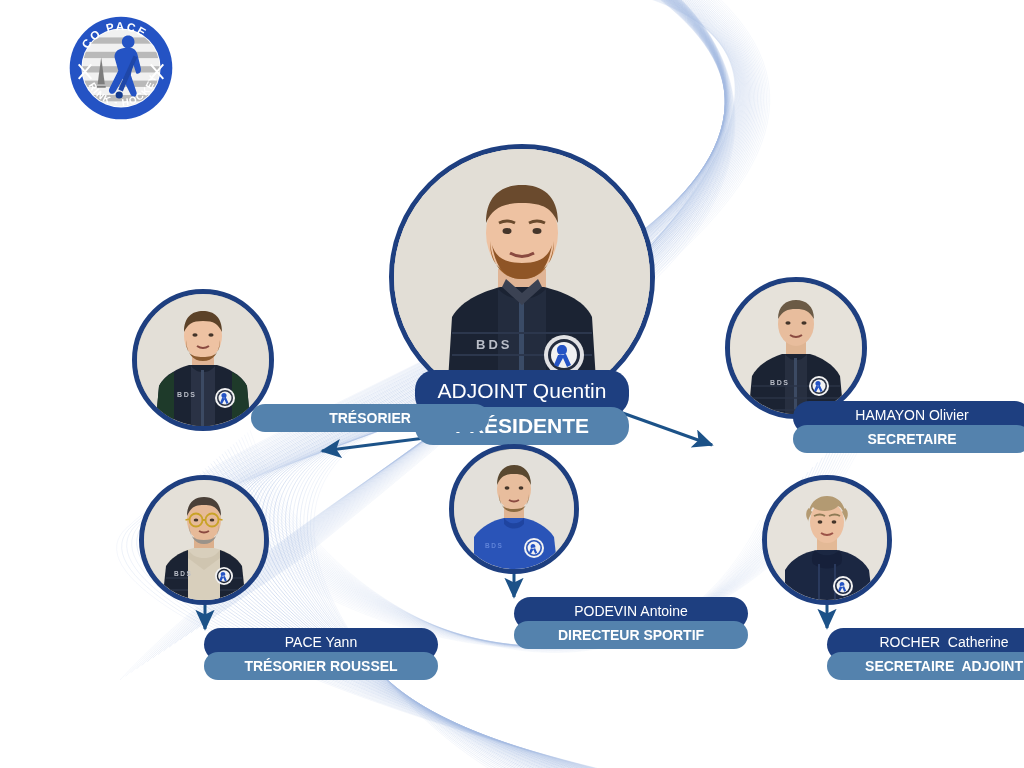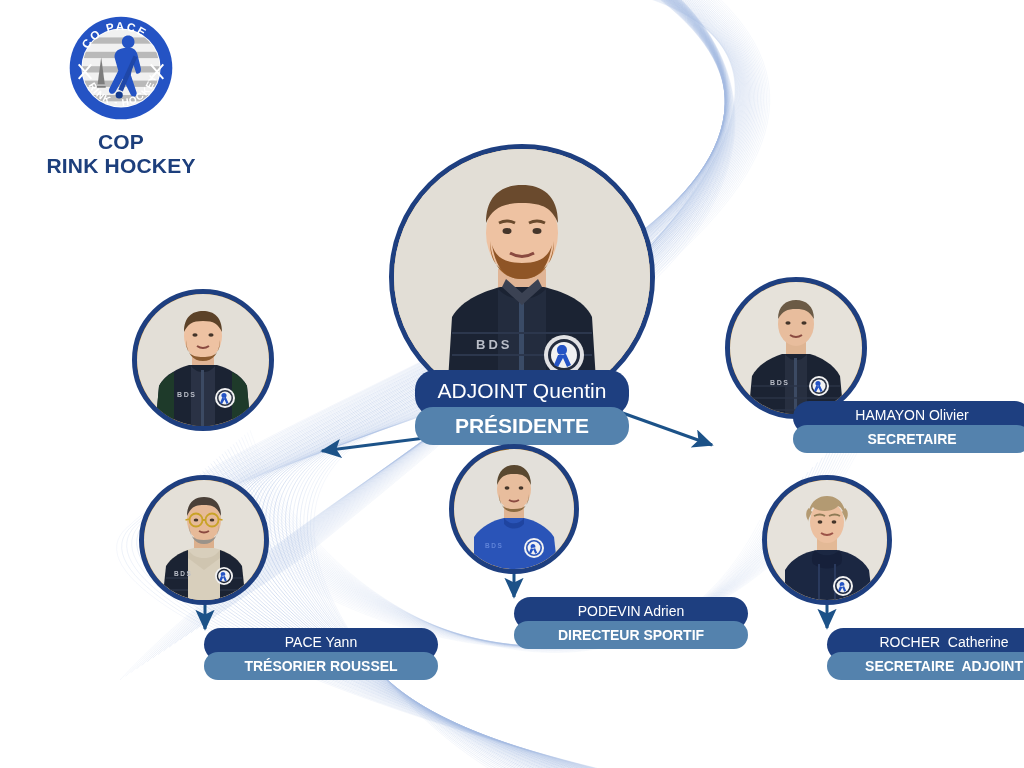--- a/index.html
+++ b/index.html
@@ -60,21 +60,21 @@
   
   .node {
     position: absolute;
     z-index: 4;
   }
   .photo-ring {
     border-radius: 50%;
     overflow: hidden;
     position: relative;
     box-sizing: border-box;
-    background: #a16207;
+    background: #a3a3a3;
   }
   .photo-ring svg { display: block; }
 
   .labels {
     position: absolute;
     left: 50%;
     transform: translateX(-50%);
     width: 100%;
     z-index: 5;
   }
@@ -378,24 +378,20 @@
       <path id="arcTop" d="M 18 60 A 42 42 0 0 1 102 60"></path>
       <path id="arcBot" d="M 20 62 A 40 40 0 0 0 100 62"></path>
     </defs>
     <text font-family="Liberation Sans, sans-serif" font-size="13" font-weight="bold" fill="#ffffff" letter-spacing="2">
       <textPath href="#arcTop" startOffset="16%">CO  PACE</textPath>
     </text>
     <text font-family="Liberation Sans, sans-serif" font-size="11" font-weight="bold" fill="#ffffff" letter-spacing="1.4">
       <textPath href="#arcBot" startOffset="14%">RINK - HOCKEY</textPath>
     </text>
   </svg>
-  <div id="logo-text">
-    <span class="l1">COP</span>
-    <span class="l2">RINK HOCKEY</span>
-  </div>
 </div>
 
 <div class="node" id="node-president">
   <div class="photo-ring">
     <svg width="256" height="256" viewBox="0 0 256 256">
       <rect width="256" height="256" fill="#ddd9d1"></rect>
       <rect width="256" height="256" fill="#e2ded6"></rect>
 
       <path d="M104,120 h48 v36 h-48 z" fill="#e0b495"></path>
 
@@ -463,20 +459,21 @@
 
       <circle cx="88" cy="104" r="10" fill="#f2f2f2"></circle>
       <circle cx="88" cy="104" r="8" fill="#2a3245"></circle>
       <circle cx="88" cy="104" r="6.5" fill="#f2f2f2"></circle>
       <path d="M87,99 c1.6,0 2.6,1 2.6,2.6 c0,1.6 -1,2.6 -2.6,2.6 c-1.6,0 -2.6,-1 -2.6,-2.6 c0,-1.6 1,-2.6 2.6,-2.6 z
                M85,104 l-2,5 l2,1 l2.5,-4.5 l2,4.5 l2,-1 l-2.5,-5.5 z" fill="#2453c4"></path>
       <text x="40" y="103" font-family="Liberation Sans, sans-serif" font-size="7" font-weight="bold" fill="#b9bdc7" letter-spacing="1.6">BDS</text>
     </svg>
   </div>
   <div class="labels">
+    <div class="role-bar">TRÉSORIER</div>
   </div>
 </div>
 
 <div class="node node-mid" id="node-hamayon">
   <div class="photo-ring">
     <svg width="132" height="132" viewBox="0 0 132 132">
       <rect width="132" height="132" fill="#e6e2da"></rect>
       <path d="M56,60 h20 v20 h-20 z" fill="#dfb593"></path>
       <path d="M22,94 c6,-12 20,-19 30,-22 l28,0 c10,3 24,10 30,22 l4,42 h-96 z" fill="#1b2333"></path>
       <path d="M55,72 c4,5 7,6 11,6 c4,0 7,-1 11,-6 l0,60 h-22 z" fill="#272f40"></path>
@@ -567,21 +564,21 @@
       <path d="M55,51 q5,3 10,0" stroke="#8a4a40" stroke-width="1.8" fill="none"></path>
       <circle cx="80" cy="99" r="10" fill="#f2f2f2"></circle>
       <circle cx="80" cy="99" r="8" fill="#2a54b8"></circle>
       <circle cx="80" cy="99" r="6.4" fill="#f2f2f2"></circle>
       <path d="M79,95 c1.5,0 2.4,0.9 2.4,2.4 c0,1.5 -0.9,2.4 -2.4,2.4 c-1.5,0 -2.4,-0.9 -2.4,-2.4 c0,-1.5 0.9,-2.4 2.4,-2.4 z
                M77,99 l-2,4.8 l2,1 l2.3,-4.3 l1.9,4.3 l2,-1 l-2.4,-5.3 z" fill="#2453c4"></path>
       <text x="31" y="99" font-family="Liberation Sans, sans-serif" font-size="6.5" font-weight="bold" fill="#5f83d8" letter-spacing="1.5">BDS</text>
     </svg>
   </div>
   <div class="labels">
-    <div class="name-bar">PODEVIN Adrien</div>
+    <div class="name-bar">PODEVIN Antoine</div>
     <div class="role-bar">DIRECTEUR SPORTIF</div>
   </div>
 </div>
 
 <div class="node node-low" id="node-rocher">
   <div class="photo-ring">
     <svg width="120" height="120" viewBox="0 0 120 120">
       <rect width="120" height="120" fill="#e6e2db"></rect>
       <path d="M50,58 h20 v16 h-20 z" fill="#e3b996"></path>
 

